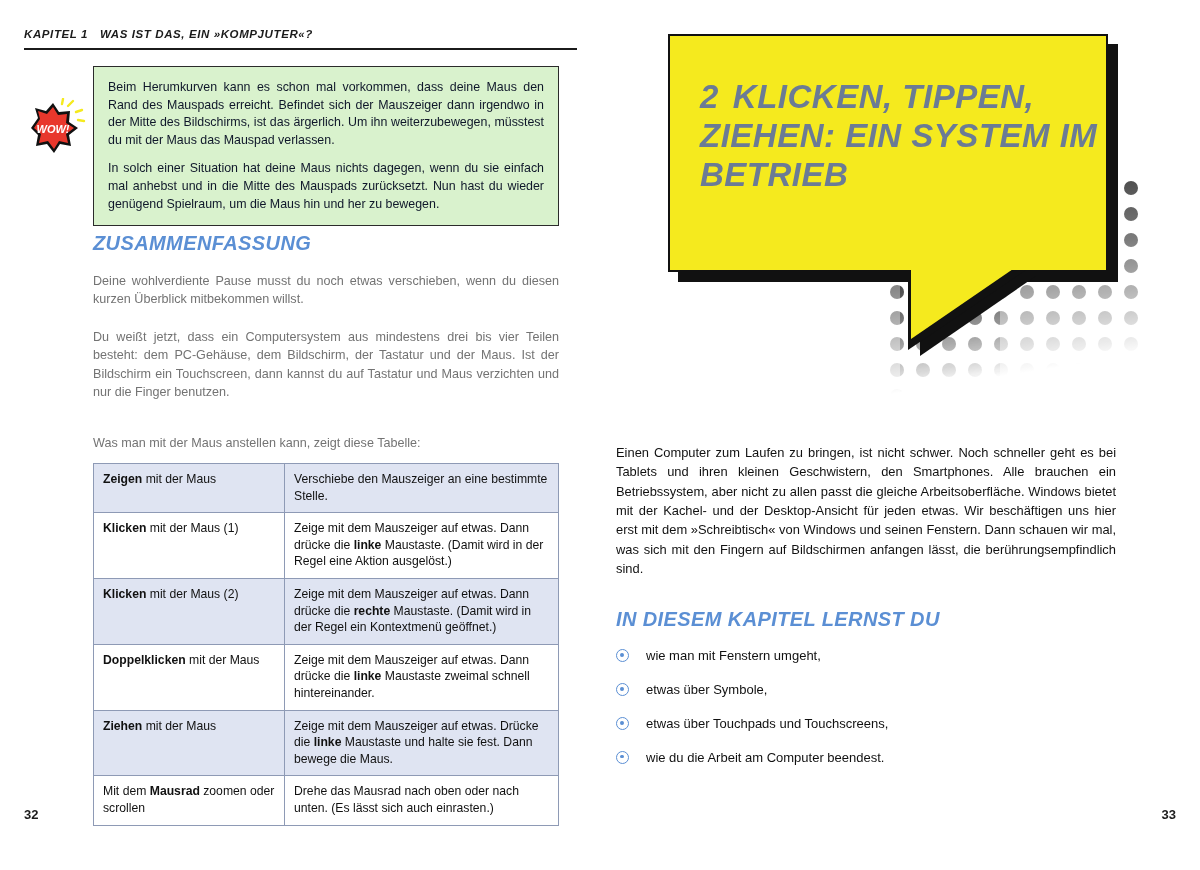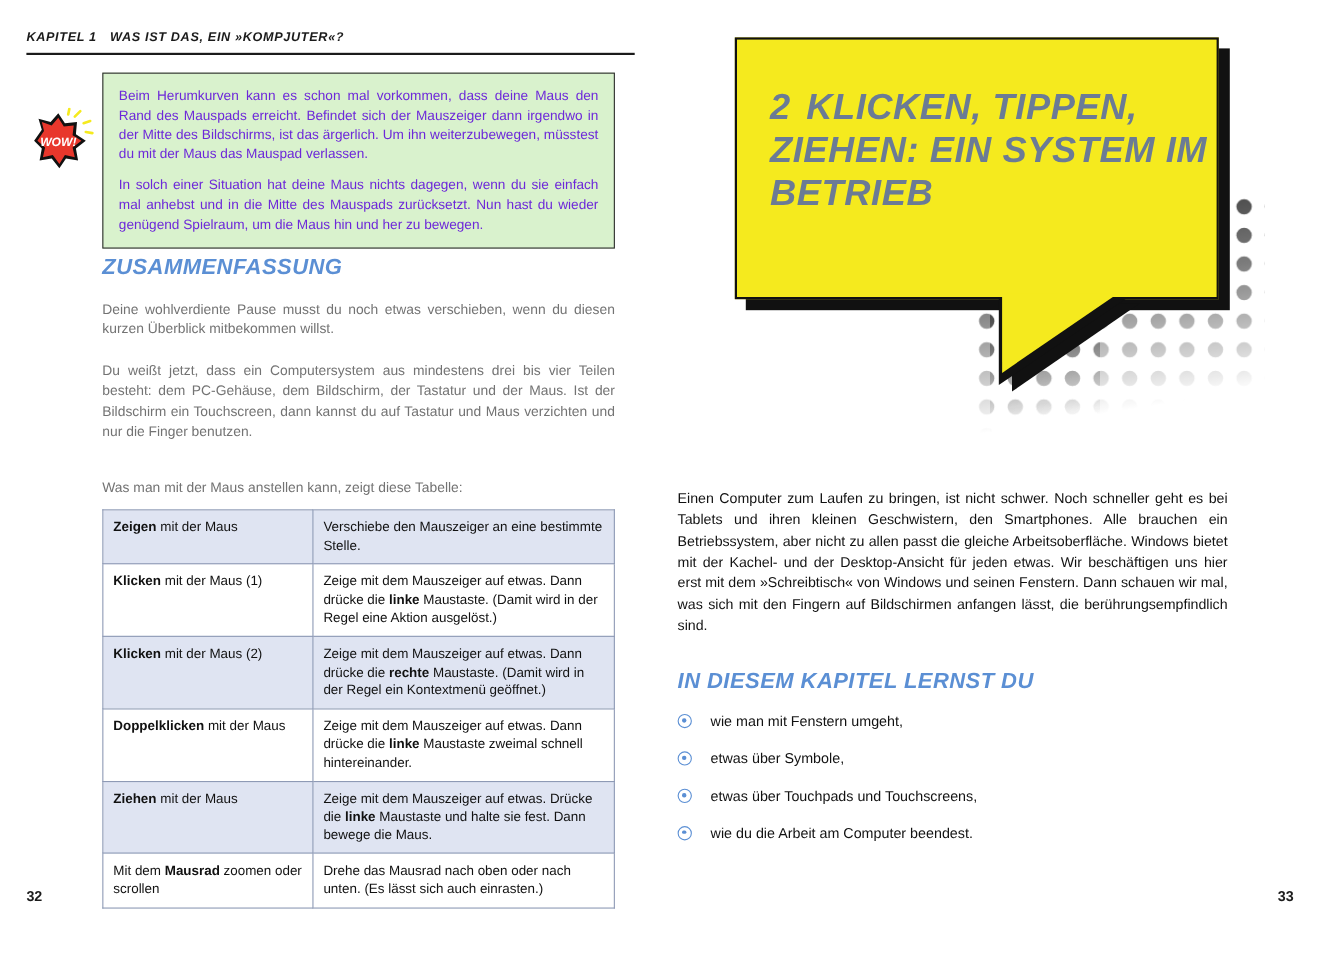--- a/index.html
+++ b/index.html
@@ -73,21 +73,21 @@
     width: 466px;
     background: #d9f2cd;
     border: 1.5px solid #2b2b2b;
     box-sizing: border-box;
     padding: 12px 14px 12px 14px;
   }
   .green-box p {
     margin: 0 0 11px 0;
     font-size: 12.4px;
     line-height: 1.42;
-    color: #6d28d9;
+    color: #0f172a;
     text-align: justify;
   }
   .green-box p:last-child { margin-bottom: 0; }
 
   .section-title {
     position: absolute;
     left: 93px;
     font-style: italic;
     font-weight: bold;
     font-size: 20px;

